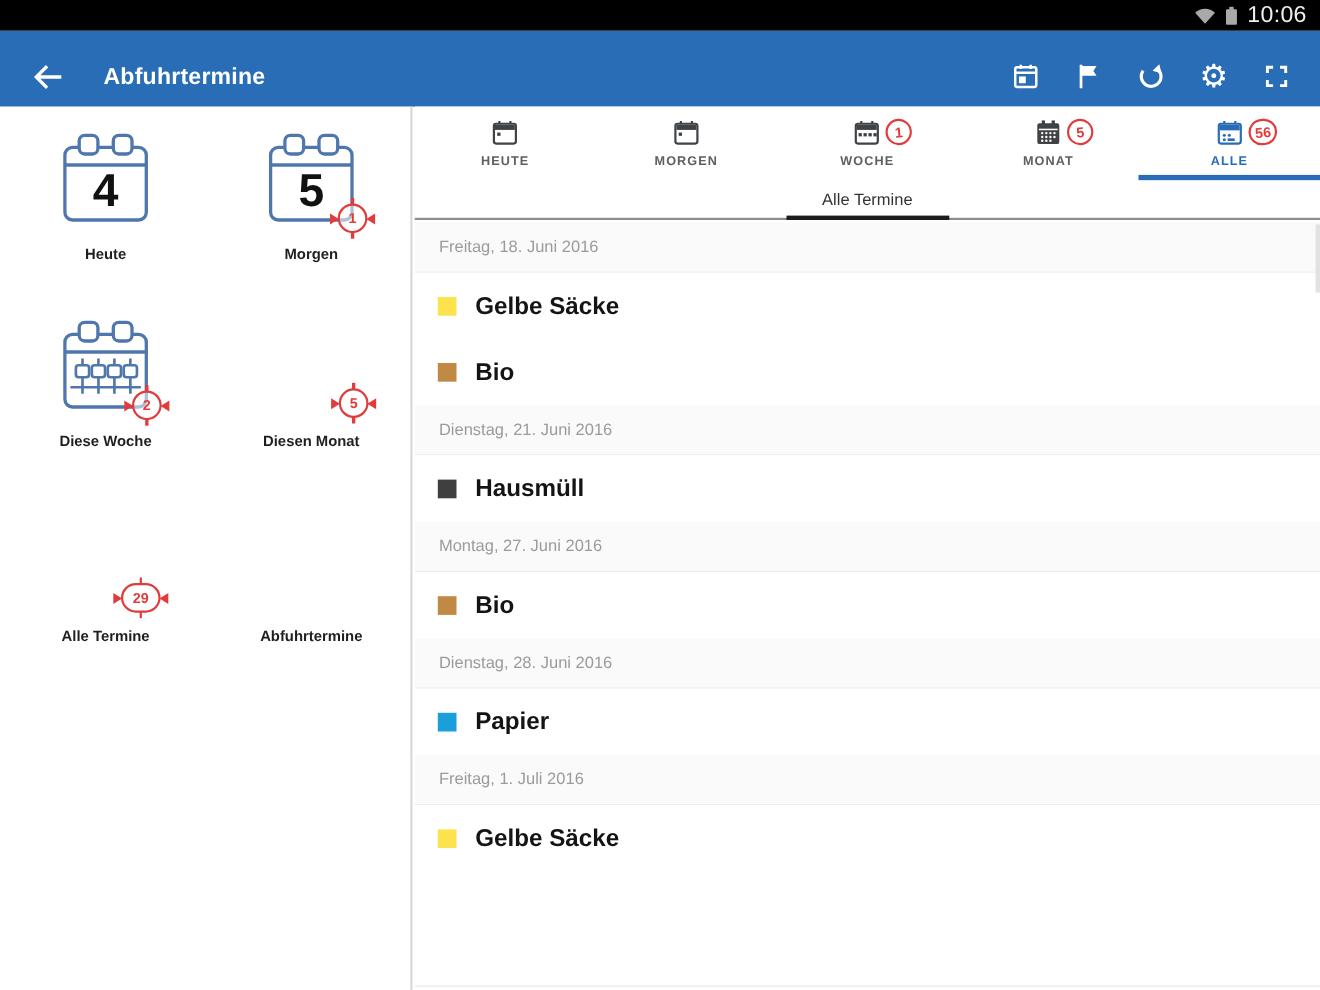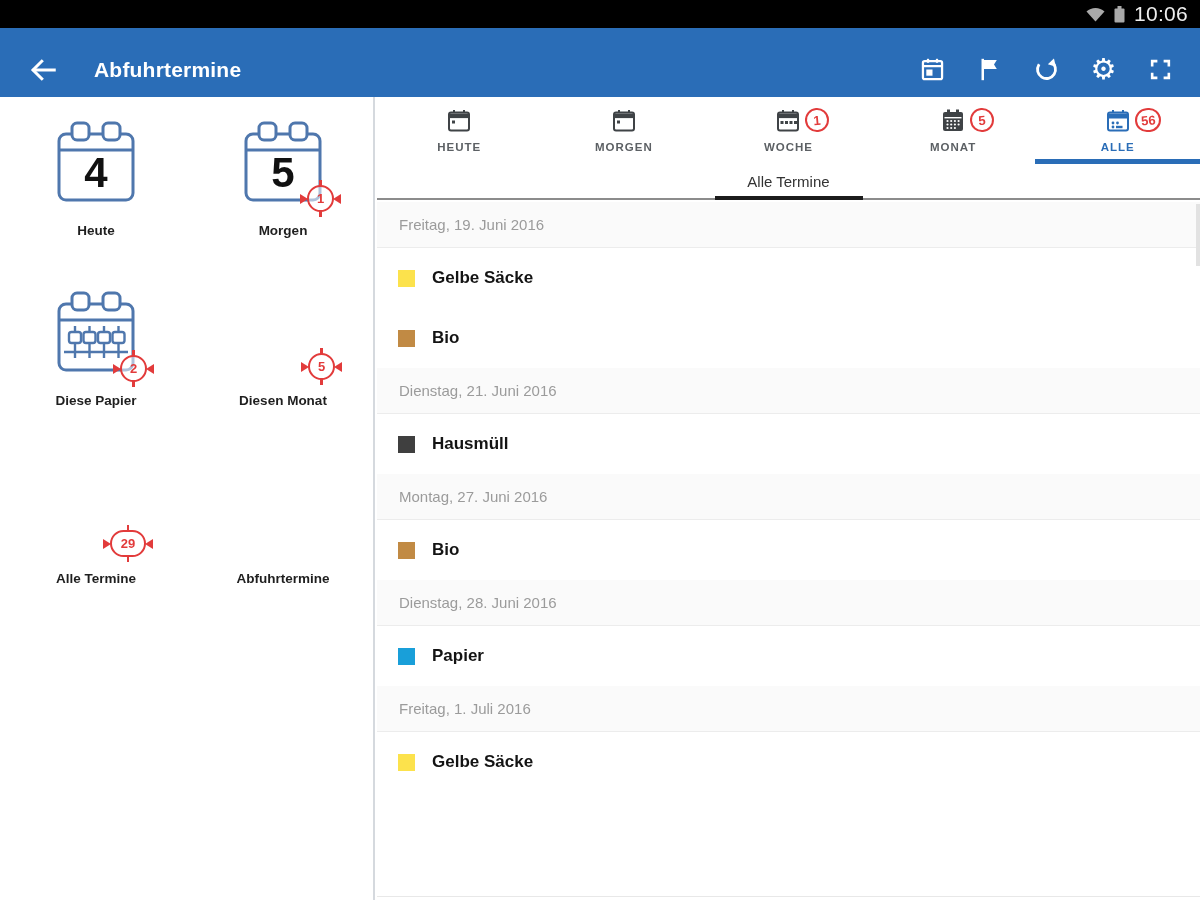--- a/index.html
+++ b/index.html
@@ -63,21 +63,21 @@
     border-bottom:2px solid #8c8c8c; display:flex; align-items:center; justify-content:center; cursor:pointer; }
   .subtitle-text { font-size:15px; color:#333; }
   .subtitle-underline { position:absolute; bottom:-2px; left:50%; width:148px; margin-left:-74px; height:4px; background:#1c1c1c; }
 
   
   .list { position:absolute; top:105px; left:0; width:823px; height:698px; background:#fff; }
   .date-header { height:46px; line-height:46px; padding-left:22px; background:#fafafa;
     border-bottom:1px solid #ececec; font-size:15px; color:#9b9b9b; }
   .list-row { height:60px; display:flex; align-items:center; background:#fff; cursor:pointer; }
   .swatch { width:17px; height:17px; margin-left:21px; flex:none; }
-  .item-label { margin-left:17px; font-size:17px; font-weight:bold; color:#141414; }
+  .item-label { margin-left:17px; font-size:22px; font-weight:bold; color:#141414; }
 
   .panel-bottom-line { position:absolute; left:0; bottom:3px; width:823px; height:1px; background:#e8e8e8; }
   .scroll-thumb { position:absolute; right:0; top:107px; width:4px; height:62px; background:#e2e2e2; cursor:pointer; }
 </style>
 </head>
 <body>
 
 <div class="screen">
 
   <div class="status-bar">
@@ -190,21 +190,21 @@
               <rect x="56.5" y="42" width="12" height="11" rx="2.5"></rect>
           </g>
         </svg>
         <span class="xbadge" style="left:104px; top:67px;">
           <i class="wing wl"></i>
             <i class="wing wr"></i>
             <i class="tick tt"></i>
             <i class="tick tb"></i>
           <span class="xnum">2</span>
         </span>
-        <div class="side-label">Diese Papier</div>
+        <div class="side-label">Diese Woche</div>
       </div>
 
       <div class="side-cell r2 c2">
         <span class="xbadge" style="left:105px; top:65px;">
           <i class="wing wl"></i>
             <i class="wing wr"></i>
             <i class="tick tt"></i>
             <i class="tick tb"></i>
           <span class="xnum">5</span>
         </span>
@@ -316,21 +316,21 @@
       </div>
 
       <div class="subtitle-bar">
         <span class="subtitle-text">Alle Termine</span>
         <div class="subtitle-underline"></div>
       </div>
 
       <div class="list">
 
         <div class="group">
-          <div class="date-header">Freitag, 19. Juni 2016</div>
+          <div class="date-header">Freitag, 18. Juni 2016</div>
           <div class="list-row">
             <span class="swatch" style="background: rgb(252, 226, 76);"></span>
             <span class="item-label">Gelbe Säcke</span>
           </div>
         </div>
 
         <div class="group">
           <div class="list-row">
             <span class="swatch" style="background: rgb(193, 138, 68);"></span>
             <span class="item-label">Bio</span>

